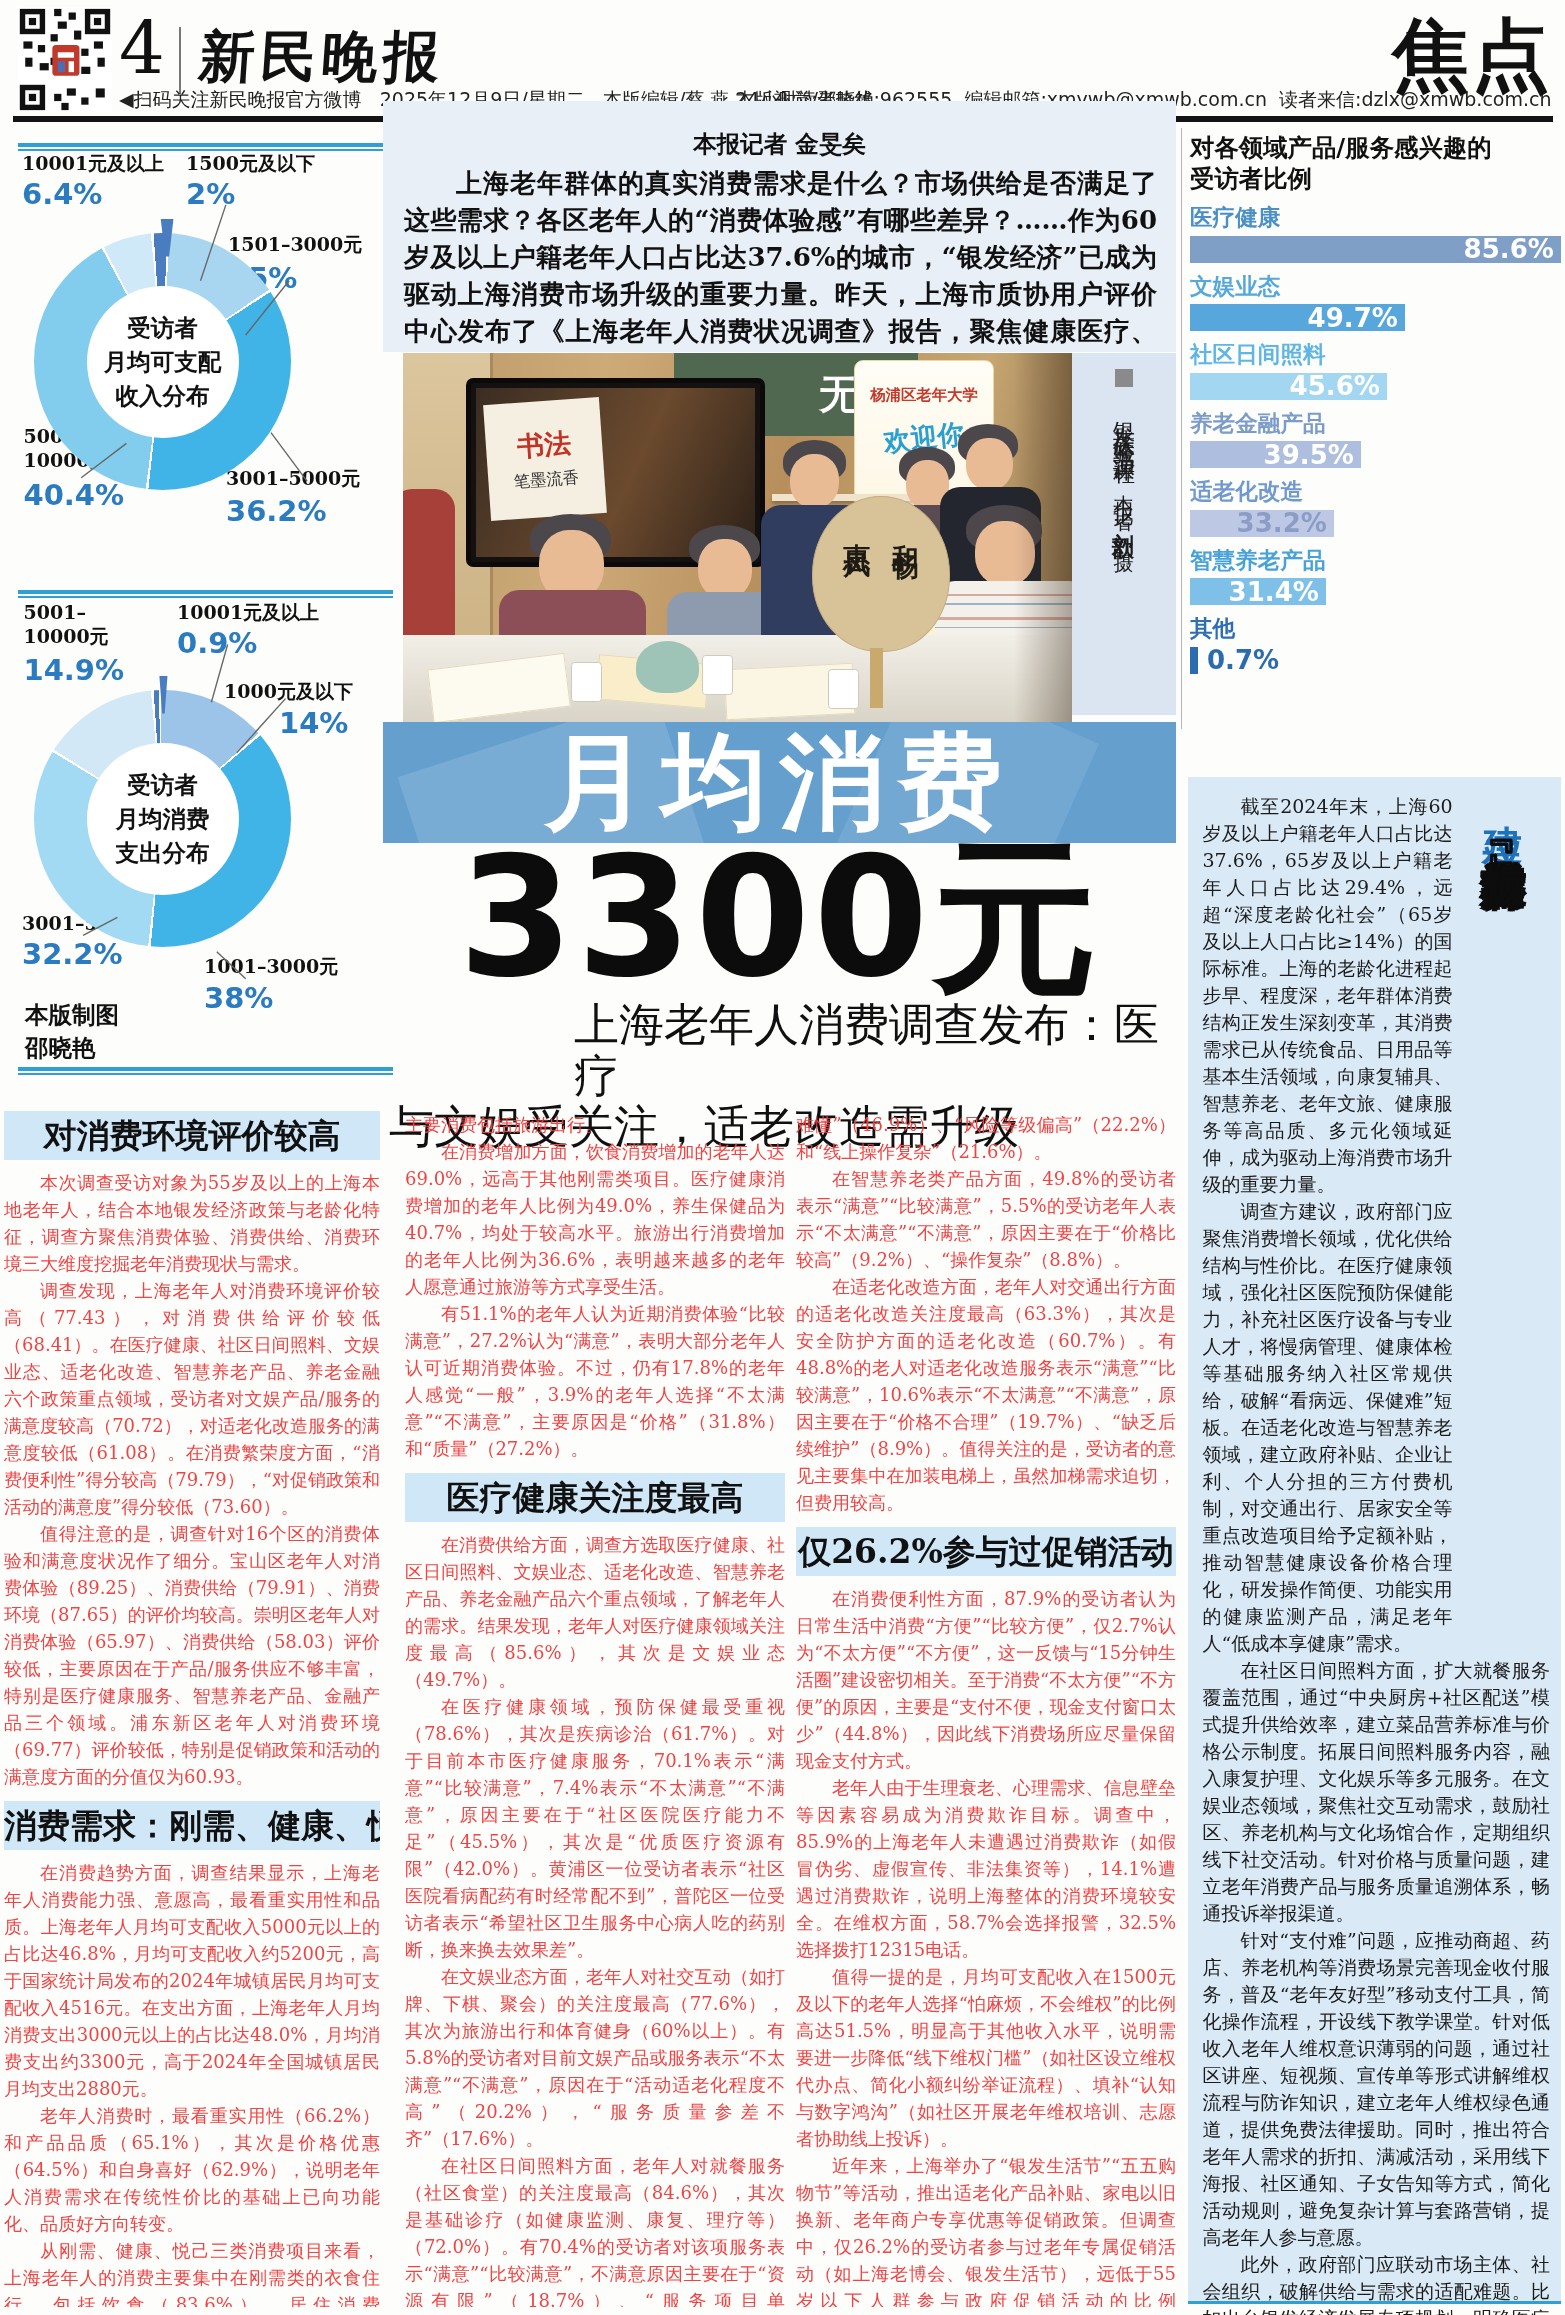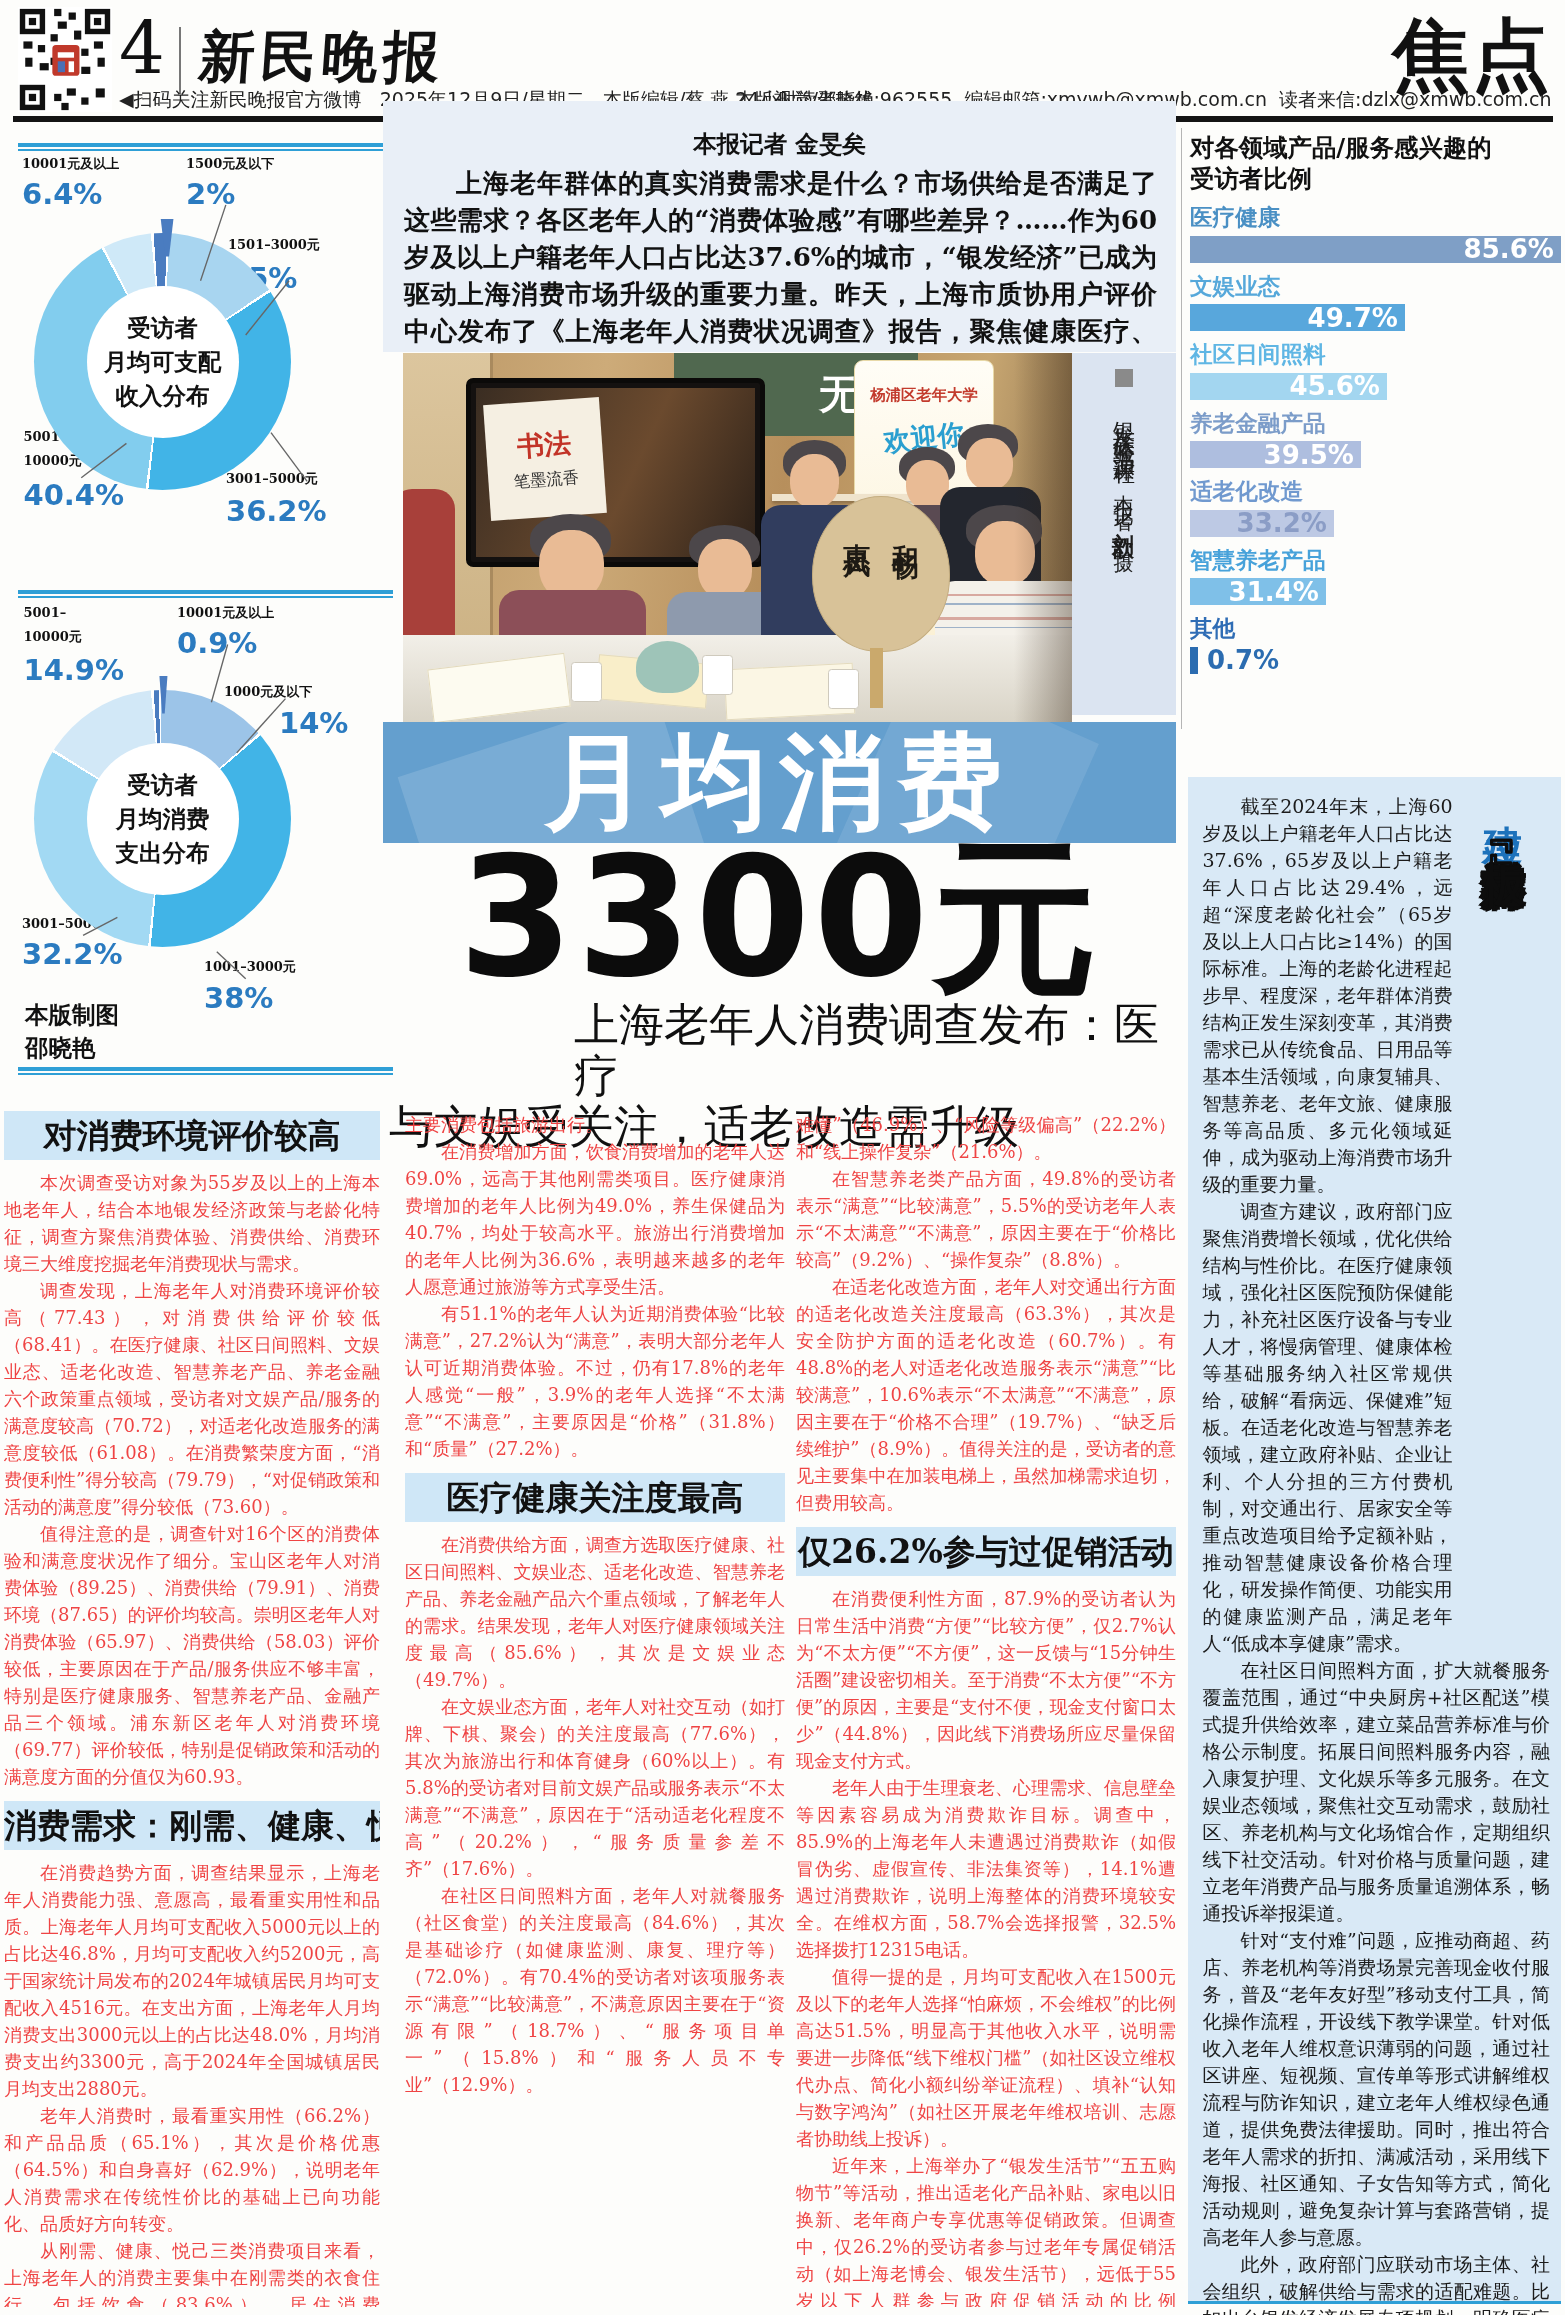--- a/index.html
+++ b/index.html
@@ -23,21 +23,21 @@
   .drule::before{content:"";display:block;height:3.6px;background:#2f9fd6;margin-bottom:2.7px;}
   .drule::after{content:"";display:block;height:1.8px;background:#2f9fd6;}
   .donut{position:absolute;width:257px;height:257px;border-radius:50%;}
   .hole{position:absolute;left:50%;top:50%;transform:translate(-50%,-50%);width:152px;height:152px;
         border-radius:50%;background:#fff;display:flex;flex-direction:column;justify-content:center;
         align-items:center;text-align:right;}
   .hole div{font-size:23.5px;font-weight:700;line-height:34px;}
   .pull{position:absolute;left:calc(50% - 5.4px);top:-14.5px;width:20px;height:38px;background:#4a7cc0;
         clip-path:polygon(18% 0,82% 0,60% 100%,40% 100%);}
   .pull.thin{width:12.7px;}
-  .dlab{position:absolute;font-size:13px;font-weight:700;line-height:23.5px;}
+  .dlab{position:absolute;font-size:19px;font-weight:700;line-height:23.5px;}
   .dpct{position:absolute;font-size:29px;font-weight:700;color:#2b7bc0;font-family:"DejaVu Sans",sans-serif;}
   .leader{position:absolute;pointer-events:none;}
   .credit{position:absolute;left:25px;top:999px;font-size:23.5px;font-weight:700;line-height:33px;}
 
   
   .intro-bg{position:absolute;left:383px;top:101px;width:793px;height:251px;background:#e9eff7;}
   .byline{position:absolute;left:383px;top:128px;width:793px;text-align:center;font-size:23.5px;font-weight:700;}
   .intro-text{position:absolute;left:404px;top:165px;width:753px;font-size:26px;font-weight:600;
               line-height:37px;text-align:justify;text-indent:2em;}
 
@@ -417,20 +417,21 @@
     <p>老年人消费时，最看重实用性（66.2%）和产品品质（65.1%），其次是价格优惠（64.5%）和自身喜好（62.9%），说明老年人消费需求在传统性价比的基础上已向功能化、品质好方向转变。</p>
     <p>从刚需、健康、悦己三类消费项目来看，上海老年人的消费主要集中在刚需类的衣食住行，包括饮食（83.6%）、居住消费（75.7%）、生活用品（74.5%）、交通出行（54.6%），其次是健康类的医疗健康（67.8%）和养生保健品（50.8%），另外，悦己类中的旅游出行项目的选择比例也较突出，43.7%的老年人本年度</p>
   </div>
 
   <div class="col col-2">
     <p class="noind">主要消费包括旅游出行。</p>
     <p>在消费增加方面，饮食消费增加的老年人达69.0%，远高于其他刚需类项目。医疗健康消费增加的老年人比例为49.0%，养生保健品为40.7%，均处于较高水平。旅游出行消费增加的老年人比例为36.6%，表明越来越多的老年人愿意通过旅游等方式享受生活。</p>
     <p>有51.1%的老年人认为近期消费体验“比较满意”，27.2%认为“满意”，表明大部分老年人认可近期消费体验。不过，仍有17.8%的老年人感觉“一般”，3.9%的老年人选择“不太满意”“不满意”，主要原因是“价格”（31.8%）和“质量”（27.2%）。</p>
     <div class="sec-head later">医疗健康关注度最高</div>
     <p>在消费供给方面，调查方选取医疗健康、社区日间照料、文娱业态、适老化改造、智慧养老产品、养老金融产品六个重点领域，了解老年人的需求。结果发现，老年人对医疗健康领域关注度最高（85.6%），其次是文娱业态（49.7%）。</p>
+    <p>在医疗健康领域，预防保健最受重视（78.6%），其次是疾病诊治（61.7%）。对于目前本市医疗健康服务，70.1%表示“满意”“比较满意”，7.4%表示“不太满意”“不满意”，原因主要在于“社区医院医疗能力不足”（45.5%），其次是“优质医疗资源有限”（42.0%）。黄浦区一位受访者表示“社区医院看病配药有时经常配不到”，普陀区一位受访者表示“希望社区卫生服务中心病人吃的药别断，换来换去效果差”。</p>
     <p>在文娱业态方面，老年人对社交互动（如打牌、下棋、聚会）的关注度最高（77.6%），其次为旅游出行和体育健身（60%以上）。有5.8%的受访者对目前文娱产品或服务表示“不太满意”“不满意”，原因在于“活动适老化程度不高”（20.2%），“服务质量参差不齐”（17.6%）。</p>
     <p>在社区日间照料方面，老年人对就餐服务（社区食堂）的关注度最高（84.6%），其次是基础诊疗（如健康监测、康复、理疗等）（72.0%）。有70.4%的受访者对该项服务表示“满意”“比较满意”，不满意原因主要在于“资源有限”（18.7%）、“服务项目单一”（15.8%）和“服务人员不专业”（12.9%）。</p>
 
   </div>
 
   <div class="col col-3">
     <p class="noind">难懂”（46.9%）、“风险等级偏高”（22.2%）和“线上操作复杂”（21.6%）。</p>
     <p>在智慧养老类产品方面，49.8%的受访者表示“满意”“比较满意”，5.5%的受访老年人表示“不太满意”“不满意”，原因主要在于“价格比较高”（9.2%）、“操作复杂”（8.8%）。</p>
     <p>在适老化改造方面，老年人对交通出行方面的适老化改造关注度最高（63.3%），其次是安全防护方面的适老化改造（60.7%）。有48.8%的老人对适老化改造服务表示“满意”“比较满意”，10.6%表示“不太满意”“不满意”，原因主要在于“价格不合理”（19.7%）、“缺乏后续维护”（8.9%）。值得关注的是，受访者的意见主要集中在加装电梯上，虽然加梯需求迫切，但费用较高。</p>
     <div class="sec-head later">仅26.2%参与过促销活动</div>

